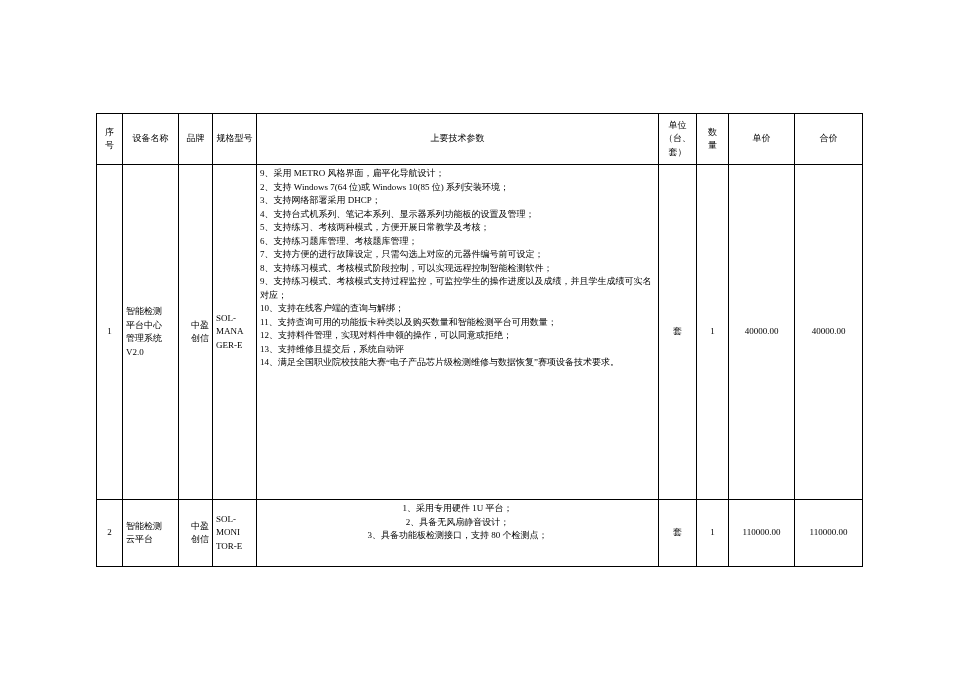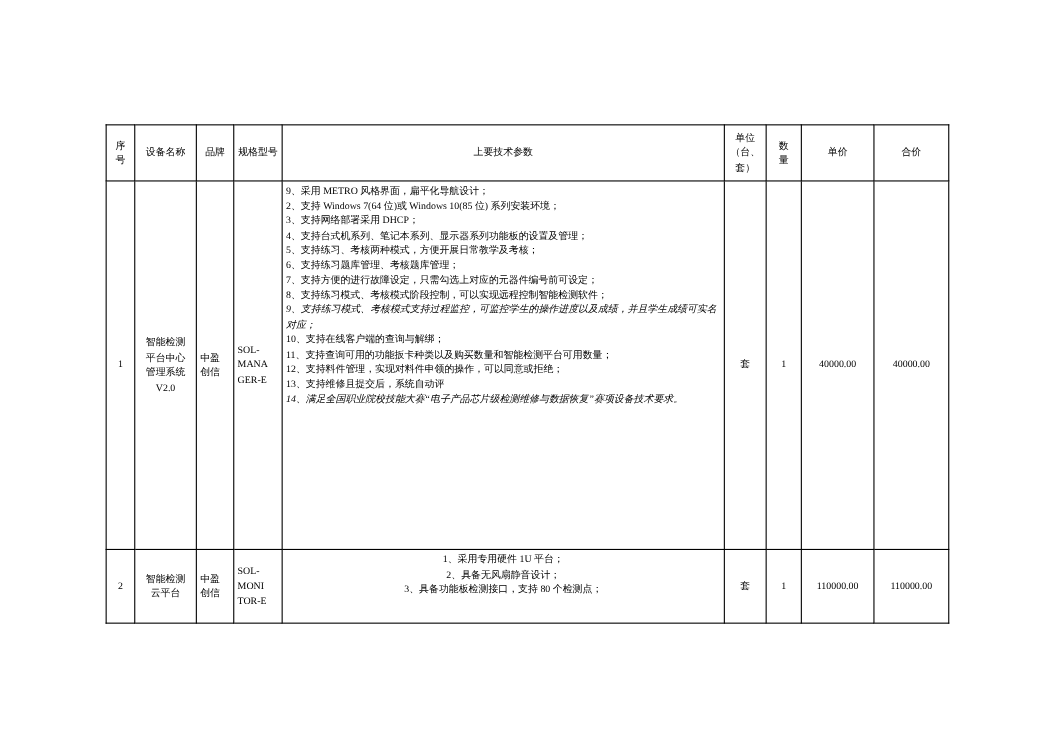--- a/index.html
+++ b/index.html
@@ -61,30 +61,28 @@
     text-align: left;
     padding: 6px 6px 6px 8px;
     font-size: 9px;
     line-height: 1.95;
   }
   .params-cell .line {
     white-space: nowrap;
   }
   .params-cell .line.wrap {
     white-space: normal;
-    font-style: italic;
   }
   .name-cell {
-    text-align: center;
     line-height: 1.6;
     font-size: 9px;
     margin-top: 24px;
   }
   .brand-cell {
-    text-align: left;
+    text-align: right;
     line-height: 1.6;
     font-size: 9px;
   }
   .model-cell {
     text-align: left;
     line-height: 1.55;
     font-size: 9px;
     padding-left: 4px;
     margin-left: 29px;
   }

